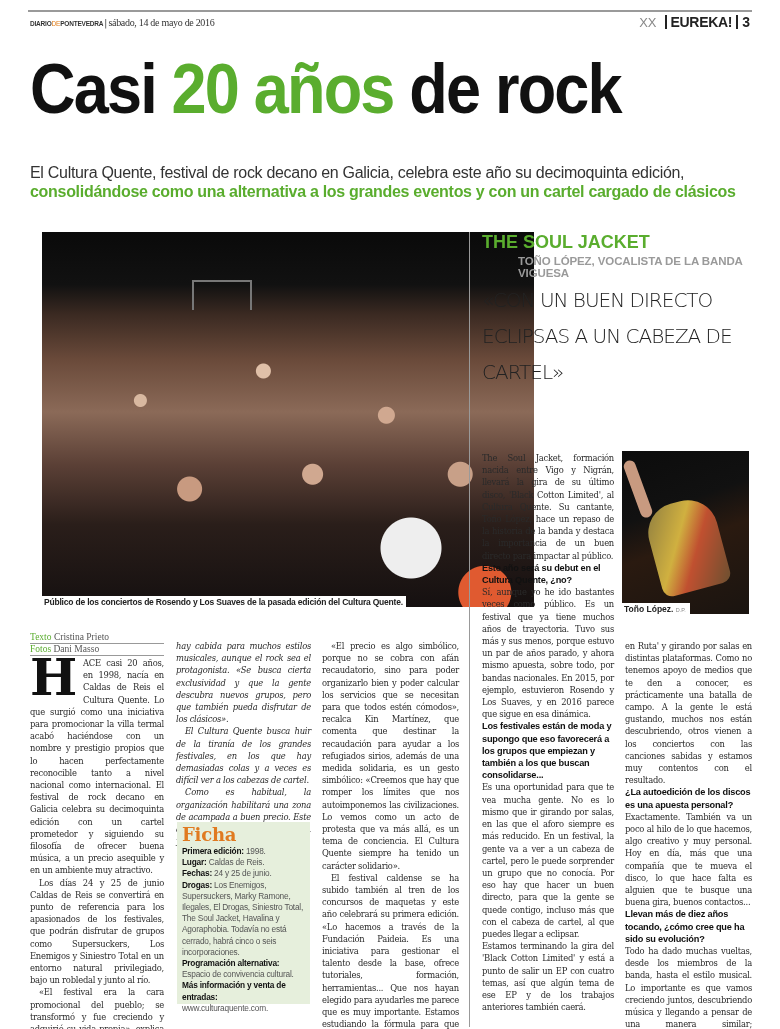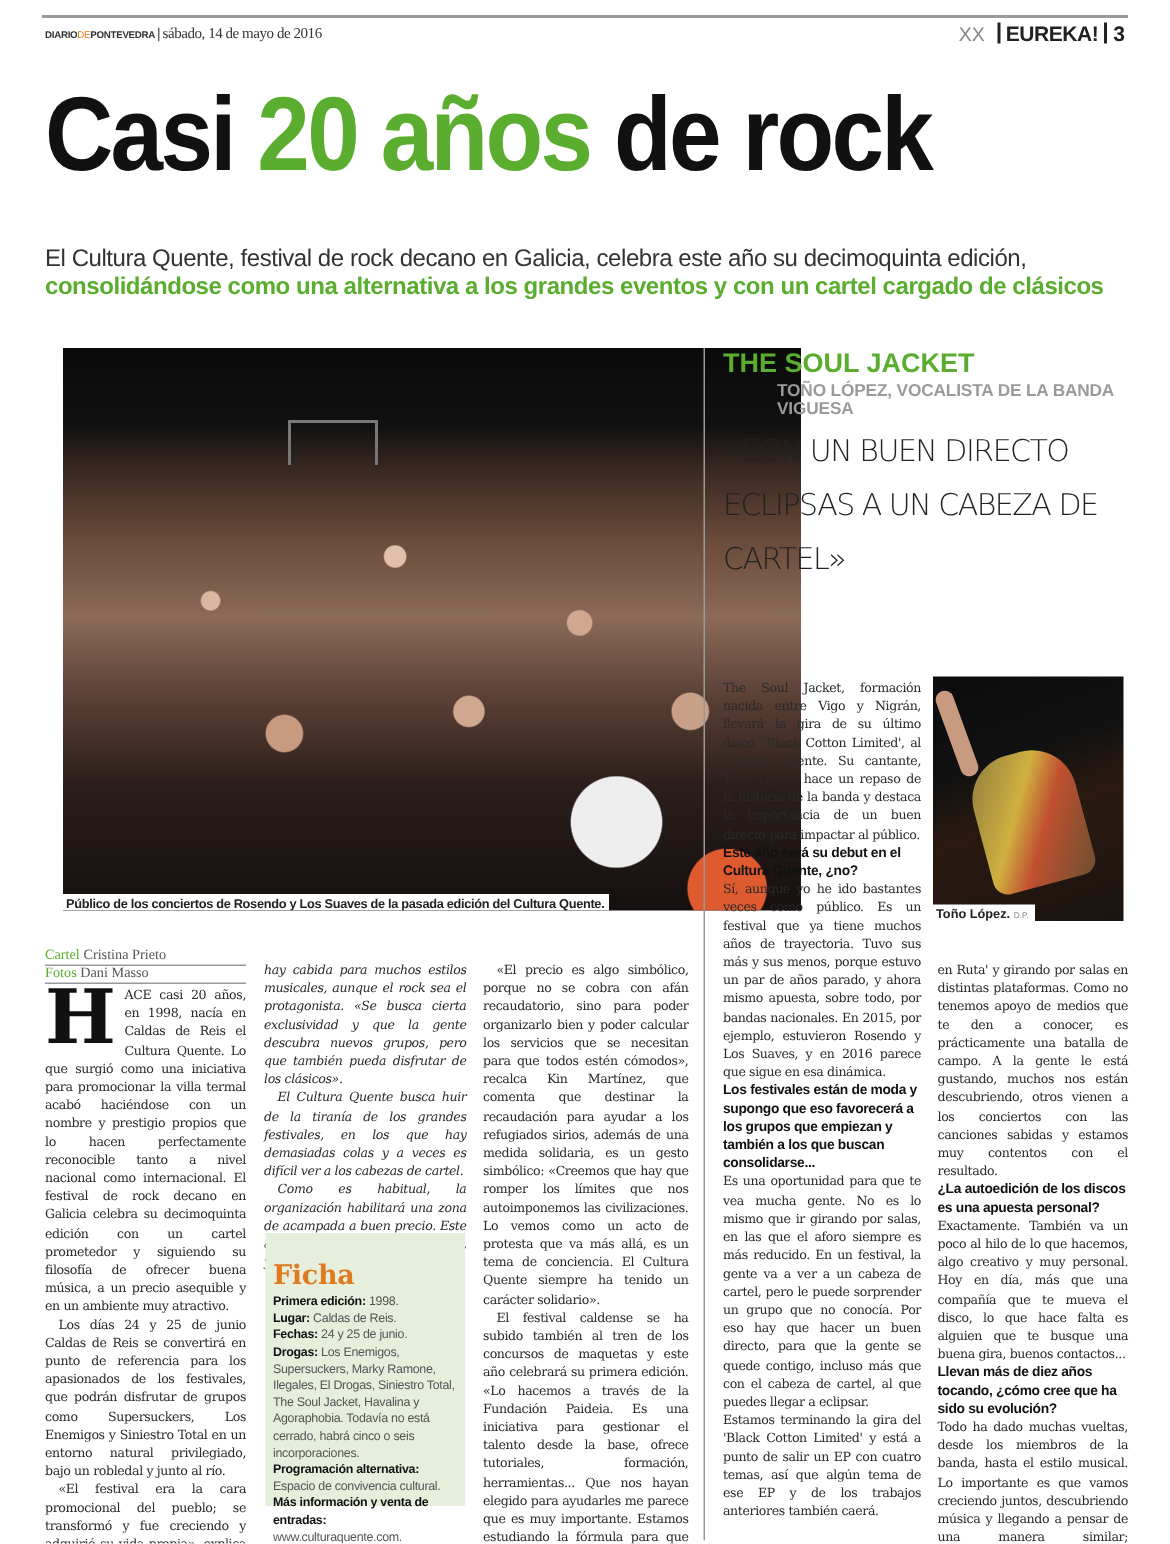--- a/index.html
+++ b/index.html
@@ -52,21 +52,21 @@
   .body-col p.noindent { text-indent: 0; }
   .dropcap { float: left; font-family: "DejaVu Serif", serif; font-size: 50px; line-height: 36px; margin: 3px 6px 0 0; font-weight: bold; color: #111; }
   .q { font-family: "Liberation Sans", sans-serif; font-weight: bold; font-size: 9.2px; line-height: 12.2px; color: #111; text-align: left; letter-spacing: -0.2px; }
 
   .c1 { left: 30px; top: 657px; width: 134px; }
   .c2 { left: 176px; top: 640px; width: 135px; font-style: italic; }
   .c3 { left: 322px; top: 640px; width: 137px; }
   .r1 { left: 482px; top: 452px; width: 132px; }
   .r2 { left: 625px; top: 640px; width: 127px; }
 
-  .ficha { position: absolute; left: 177px; top: 822px; width: 133px; height: 182px; background: #e6efdc; padding: 18px 5px; font-family: "Liberation Sans", sans-serif; font-size: 8.3px; line-height: 11.2px; color: #555; letter-spacing: -0.2px; }
+  .ficha { position: absolute; left: 177px; top: 822px; width: 133px; height: 182px; background: #e6efdc; padding: 2px 5px; font-family: "Liberation Sans", sans-serif; font-size: 8.3px; line-height: 11.2px; color: #555; letter-spacing: -0.2px; }
   .ficha .title { font-family: "DejaVu Serif", serif; font-weight: bold; font-size: 18px; line-height: 22px; color: #e07a20; }
   .ficha b { color: #111; }
 
   .kicker { position: absolute; left: 482px; top: 232px; font-family: "Liberation Sans", sans-serif; font-weight: 900; font-size: 18px; color: #5aad2e; letter-spacing: 0; }
   .kicker-sub { position: absolute; left: 483px; top: 255px; font-family: "Liberation Sans", sans-serif; font-weight: bold; font-size: 11.5px; color: #9a9a9a; letter-spacing: -0.1px; margin-left: 35px; }
   .pullquote { position: absolute; left: 482px; top: 282px; width: 290px; font-family: "DejaVu Sans", sans-serif; font-weight: 200; font-size: 20px; line-height: 36px; letter-spacing: -1px; color: #222; }
 
   .photo-side { position: absolute; left: 622px; top: 451px; width: 127px; height: 163px; overflow: hidden;
     background: linear-gradient(160deg, #0c0c0c 0%, #111 35%, #2a1a10 55%, #1a1410 100%); }
   .photo-side .figure { position: absolute; left: 30px; top: 50px; width: 70px; height: 90px; border-radius: 30px 30px 10px 10px;
@@ -108,21 +108,21 @@
 <div class="photo-main">
   <div class="stage"></div>
   <div class="crowd"></div>
   <div class="caption">Público de los conciertos de Rosendo y Los Suaves de la pasada edición del Cultura Quente.</div>
 </div>
 
 <div class="col-divider"></div>
 
 <div class="credits">
   <div class="row">
-    <span class="lbl">Cartel</span>
+    <span class="lbl">Texto</span>
     <span class="name">Cristina Prieto</span>
   </div>
   <div class="row">
     <span class="lbl">Fotos</span>
     <span class="name">Dani Masso</span>
   </div>
 </div>
 
 <div class="body-col c1">
   <p class="noindent"><span class="dropcap">H</span><span>ACE casi 20 años, en 1998, nacía en Caldas de Reis el Cultura Quente. Lo que surgió como una iniciativa para promocionar la villa termal acabó haciéndose con un nombre y prestigio propios que lo hacen perfectamente reconocible tanto a nivel nacional como internacional. El festival de rock decano en Galicia celebra su decimoquinta edición con un cartel prometedor y siguiendo su filosofía de ofrecer buena música, a un precio asequible y en un ambiente muy atractivo.</span></p>

